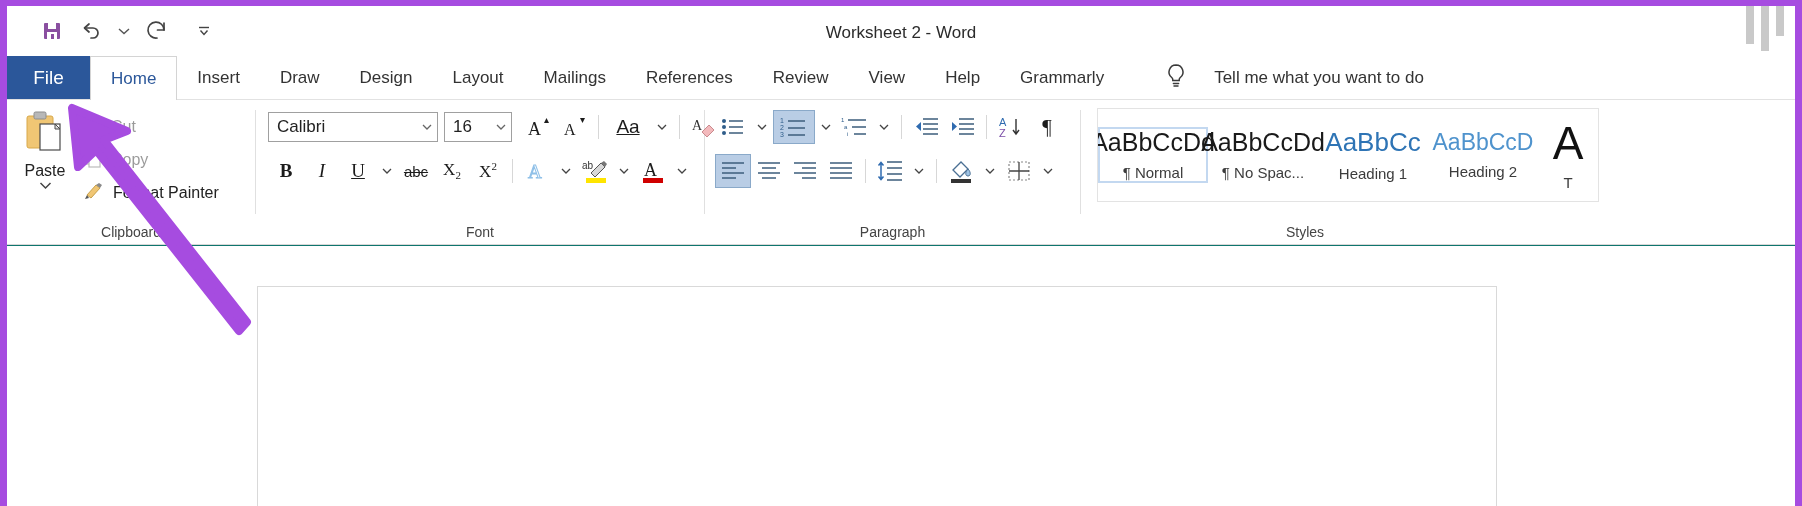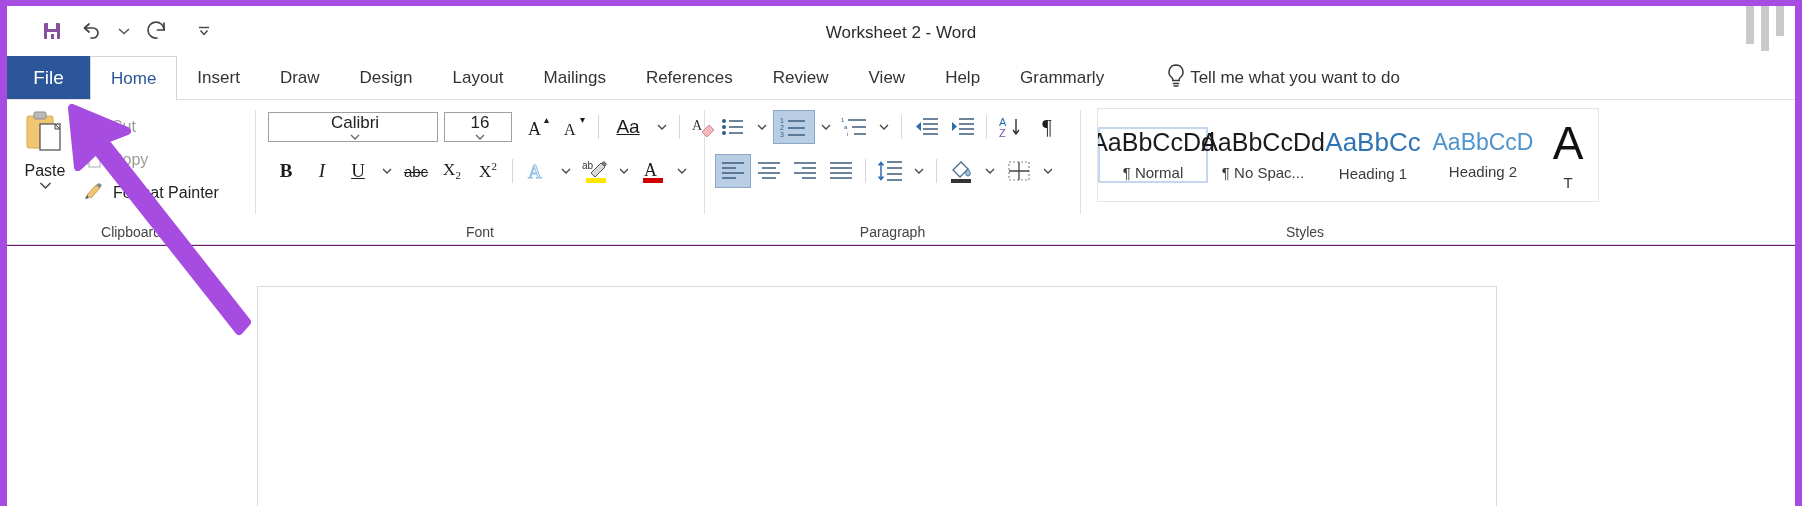--- a/index.html
+++ b/index.html
@@ -1,21 +1,21 @@
 <!DOCTYPE html>
 <html><head>
 <meta charset="utf-8">
 <style>
   * { box-sizing: border-box; margin: 0; padding: 0; }
   html, body {
     width: 1802px; height: 506px;
     font-family: "Liberation Sans", sans-serif;
     background: #fff; overflow: hidden;
   }
-  #app { position: relative; width: 1802px; height: 506px; background: #701a75; }
+  #app { position: relative; width: 1802px; height: 506px; background: #0f766e; }
 
   
   .anno-left  { position:absolute; left:0;    top:0; width:7px;  height:506px; background:#a64ce0; z-index:60; }
   .anno-right { position:absolute; left:1795px; top:0; width:7px; height:506px; background:#a64ce0; z-index:60; }
   .anno-top-l { position:absolute; left:0;    top:0; width:1802px; height:6px; background:#a64ce0; z-index:60; }
 
   
   .titlebar {
     position:absolute; left:7px; top:6px; width:1788px; height:50px;
     background:#fff; display:flex; align-items:center;
@@ -47,21 +47,21 @@
   }
   .tab {
     display:flex; align-items:center; padding:0 20px;
     font-size:17px; color:#333; cursor:pointer; white-space:nowrap;
   }
   .tab.active {
     color:#2b579a; background:#fff;
     border-left:1px solid #d4d4d4; border-right:1px solid #d4d4d4; border-top:1px solid #d4d4d4;
     margin-bottom:-1px;
   }
-  .tellme { display:flex; align-items:center; gap:2px; padding-left:40px; }
+  .tellme { display:flex; align-items:center; gap:26px; padding-left:40px; }
   .tellme-text { font-size:17px; color:#333; white-space:nowrap; }
 
   
   .ribbon {
     position:absolute; left:7px; top:100px; width:1788px; height:145px;
     background:#fff; border-bottom:1px solid #d8d8d8; display:flex;
   }
   .group { position:relative; display:flex; flex-direction:column; height:145px; }
   .group-body { flex:1; display:flex; align-items:flex-start; padding-top:8px; }
   .group-label {
@@ -80,21 +80,21 @@
   .clip-item { display:flex; align-items:center; gap:8px; height:26px; cursor:pointer; }
   .clip-item.disabled { opacity:.45; cursor:default; }
   .clip-text { font-size:16px; color:#222; }
 
   
   .g-font { width:448px; }
   .row { display:flex; align-items:center; height:38px; }
   .row2 { margin-top:6px; }
   .combo {
     height:30px; border:1px solid #a0a0a0; background:#fff; display:flex;
-    align-items:center; padding:0 4px 0 8px; font-size:17px; color:#222; cursor:pointer;flex-direction:column;
+    align-items:center; padding:0 4px 0 8px; font-size:17px; color:#222; cursor:pointer;
   }
   .combo-font { width:170px; }
   .combo-size { width:68px; margin-left:6px; }
   .combo-val { flex:1; white-space:nowrap; overflow:hidden; }
   .ic {
     width:36px; height:34px; display:flex; align-items:center; justify-content:center;
     cursor:pointer; border:1px solid transparent; font-size:19px; color:#1c1c1c;
   }
   .ic.active { background:#b9cde5; border-color:#8aa9c9; }
   .vsep { width:1px; height:24px; background:#d7d7d7; margin:0 6px; }

